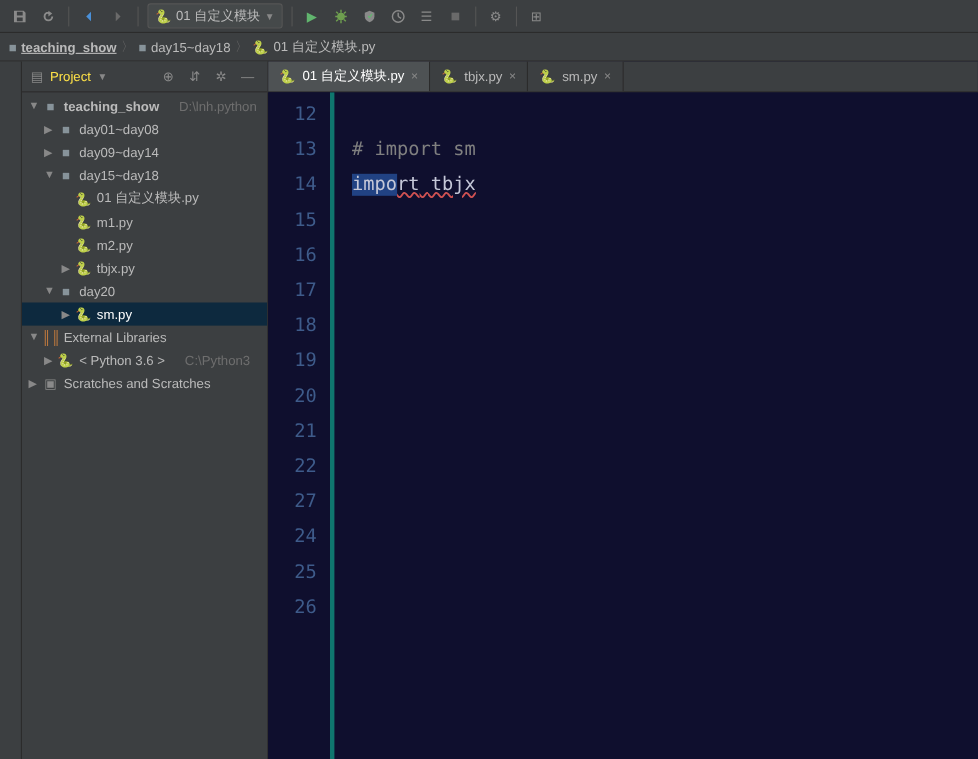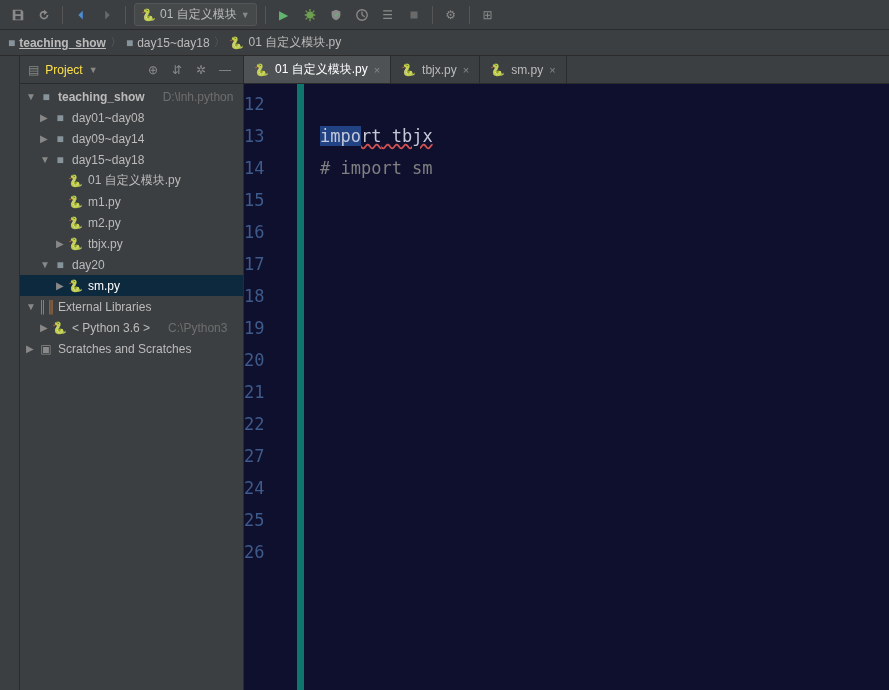--- a/index.html
+++ b/index.html
@@ -155,23 +155,24 @@
       flex: 1;
       display: flex;
       background: #0f0f2e;
       font-family: "Consolas", "Monaco", monospace;
       font-size: 17px;
     }
     .gutter {
       width: 60px;
       background: #0f0f2e;
       color: #3e5b8a;
+      text-align: right;
       padding: 4px 12px 0 0;
       line-height: 32px;
-      border-right: 7px solid #0f766e;
+      border-right: 4px solid #0f766e;
     }
     .gutter-line { height: 32px; }
     .code {
       flex: 1;
       padding: 4px 0 0 16px;
       line-height: 32px;
       color: #c5c8d8;
       position: relative;
     }
     .code-line { height: 32px; white-space: pre; }
@@ -382,18 +383,18 @@
         <div class="gutter-line">20</div>
         <div class="gutter-line">21</div>
         <div class="gutter-line">22</div>
         <div class="gutter-line">27</div>
         <div class="gutter-line">24</div>
         <div class="gutter-line">25</div>
         <div class="gutter-line">26</div>
       </div>
       <div class="code">
         <div class="code-line"></div>
+        <div class="code-line"><span class="comment"># import sm</span></div>
         <div class="code-line"><span class="selected-text kw-import">impo</span><span class="kw-import underline-red">rt</span><span class="underline-red"> tbjx</span></div>
-        <div class="code-line"><span class="comment"># import sm</span></div>
       </div>
     </div>
   </div>
 </div>
 
 </body></html>

